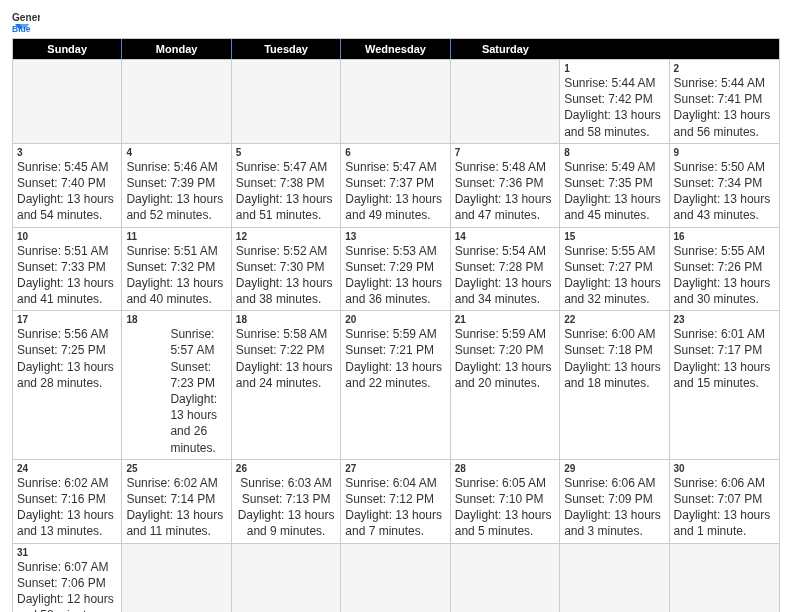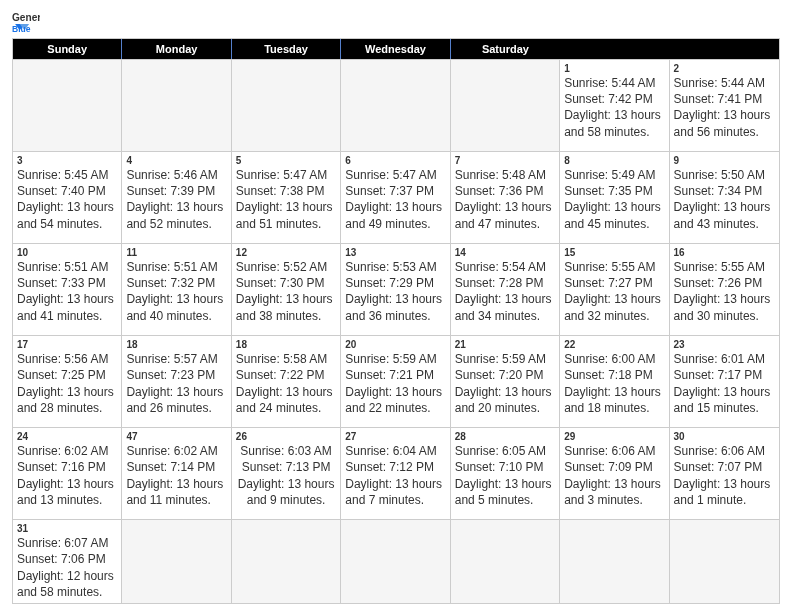--- a/index.html
+++ b/index.html
@@ -259,21 +259,21 @@
         <div class="cal-row">
           <div class="cal-cell">
             <span class="day-num">17</span>
             <div class="cell-info" style="white-space: pre-line;">Sunrise: 5:56 AM
 Sunset: 7:25 PM
 Daylight: 13 hours
 and 28 minutes.</div>
           </div>
           <div class="cal-cell">
             <span class="day-num">18</span>
-            <div class="cell-info" style="white-space: pre-line;">Sunrise: 5:57 AM
+            <div class="cell-info" style="white-space: pre-line; margin-left: 44px;">Sunrise: 5:57 AM
 Sunset: 7:23 PM
 Daylight: 13 hours
 and 26 minutes.</div>
           </div>
           <div class="cal-cell">
             <span class="day-num">18</span>
             <div class="cell-info" style="white-space: pre-line;">Sunrise: 5:58 AM
 Sunset: 7:22 PM
 Daylight: 13 hours
 and 24 minutes.</div>
@@ -309,21 +309,21 @@
         </div>
         <div class="cal-row">
           <div class="cal-cell">
             <span class="day-num">24</span>
             <div class="cell-info" style="white-space: pre-line;">Sunrise: 6:02 AM
 Sunset: 7:16 PM
 Daylight: 13 hours
 and 13 minutes.</div>
           </div>
           <div class="cal-cell">
-            <span class="day-num">47</span>
+            <span class="day-num">25</span>
             <div class="cell-info" style="white-space: pre-line;">Sunrise: 6:02 AM
 Sunset: 7:14 PM
 Daylight: 13 hours
 and 11 minutes.</div>
           </div>
           <div class="cal-cell">
             <span class="day-num">26</span>
             <div class="cell-info" style="white-space: pre-line; text-align: center;">Sunrise: 6:03 AM
 Sunset: 7:13 PM
 Daylight: 13 hours

